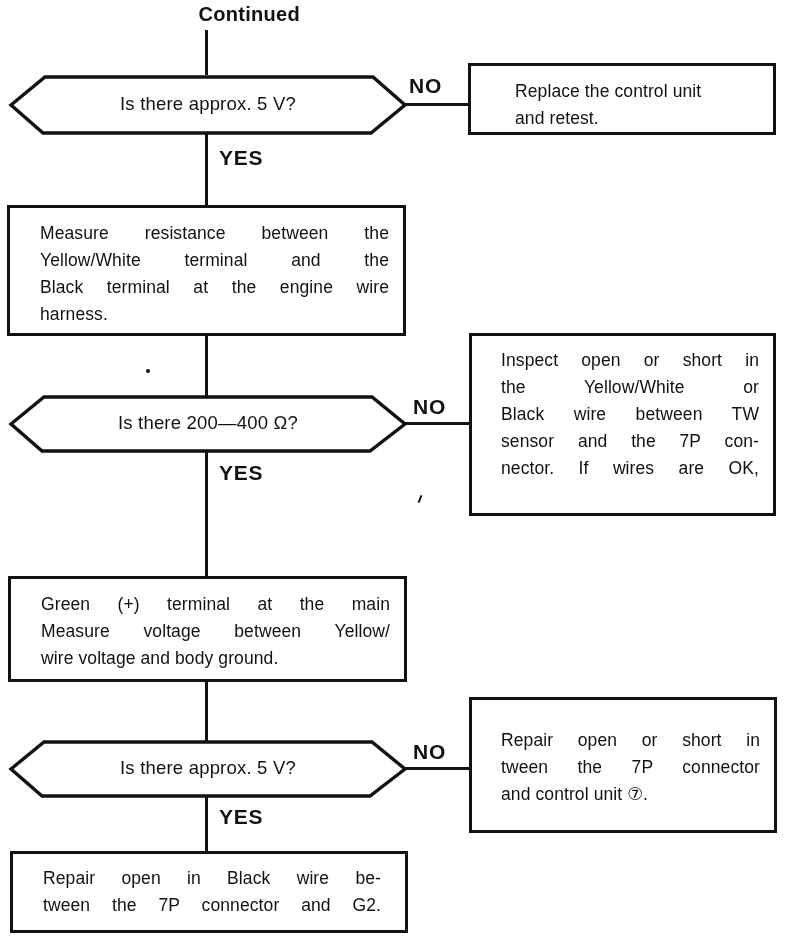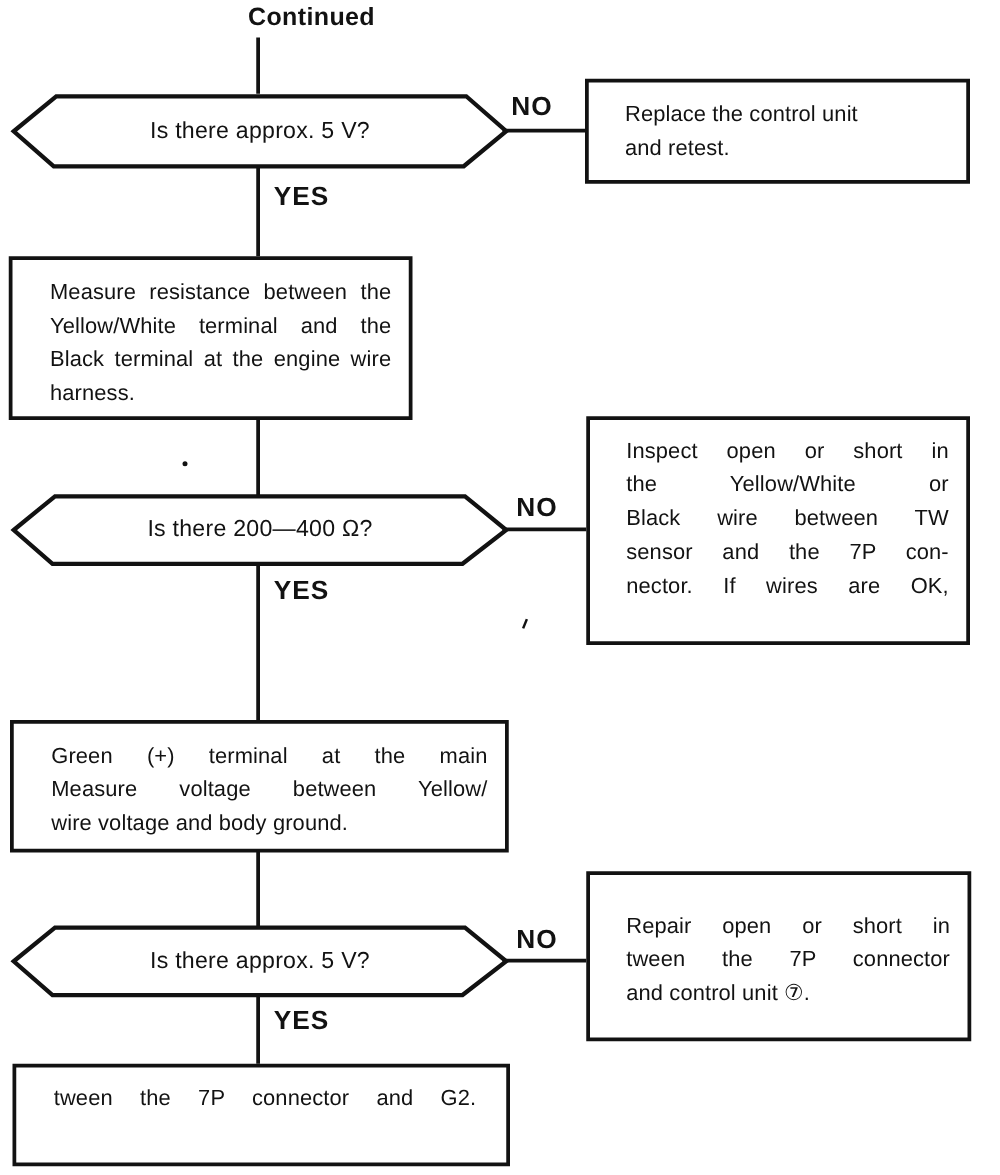--- a/index.html
+++ b/index.html
@@ -73,29 +73,29 @@
   <div class="decision" style="left:8px; top:74px; width:400px; height:62px;">
     <svg width="400" height="62" viewBox="0 0 400 62">
       <polygon points="3,31 37,3 365,3 397,31 363,59 35,59" fill="#ffffff" stroke="#121212" stroke-width="3.4"></polygon>
     </svg>
     <div class="q">Is there approx. 5 V?</div>
   </div>
 
   <div class="branch-label" style="left:409px; top:74px;">NO</div>
   <div class="line-h" style="left:402px; top:103px; width:68px; height:3px;"></div>
 
-  <div class="box" style="left:468px; top:63px; width:308px; height:84px; padding:12px 14px 0 29px;">
+  <div class="box" style="left:468px; top:63px; width:308px; height:72px; padding:12px 14px 0 44px;">
     <div class="tl">Replace the control unit</div>
     <div class="tl">and retest.</div>
   </div>
 
   <div class="line-v" style="left:205px; top:134px; width:3px; height:73px;"></div>
   <div class="branch-label" style="left:219px; top:146px;">YES</div>
 
-  <div class="box" style="left:7px; top:205px; width:323px; height:131px; padding:12px 14px 0 30px;">
+  <div class="box" style="left:7px; top:205px; width:399px; height:131px; padding:12px 14px 0 30px;">
     <div class="jl">Measure resistance between the</div>
     <div class="jl">Yellow/White terminal and the</div>
     <div class="jl">Black terminal at the engine wire</div>
     <div class="tl">harness.</div>
   </div>
 
   <div class="line-v" style="left:205px; top:334px; width:3px; height:62px;"></div>
   <div class="speck dot" style="left:146px; top:369px;"></div>
 
   <div class="decision" style="left:8px; top:394px; width:400px; height:60px;">
@@ -141,16 +141,17 @@
   <div class="box" style="left:469px; top:697px; width:308px; height:136px; padding:27px 14px 0 29px;">
     <div class="jl">Repair open or short in</div>
     <div class="jl">tween the 7P connector</div>
     <div class="tl">and control unit ⑦.</div>
   </div>
 
   <div class="line-v" style="left:205px; top:797px; width:3px; height:56px;"></div>
   <div class="branch-label" style="left:219px; top:805px;">YES</div>
 
   <div class="box" style="left:10px; top:851px; width:398px; height:82px; padding:11px 24px 0 30px;">
+    <div class="jl">Repair open in Black wire be-</div>
     <div class="jl">tween the 7P connector and G2.</div>
   </div>
 
 </div>
 
 </body></html>

